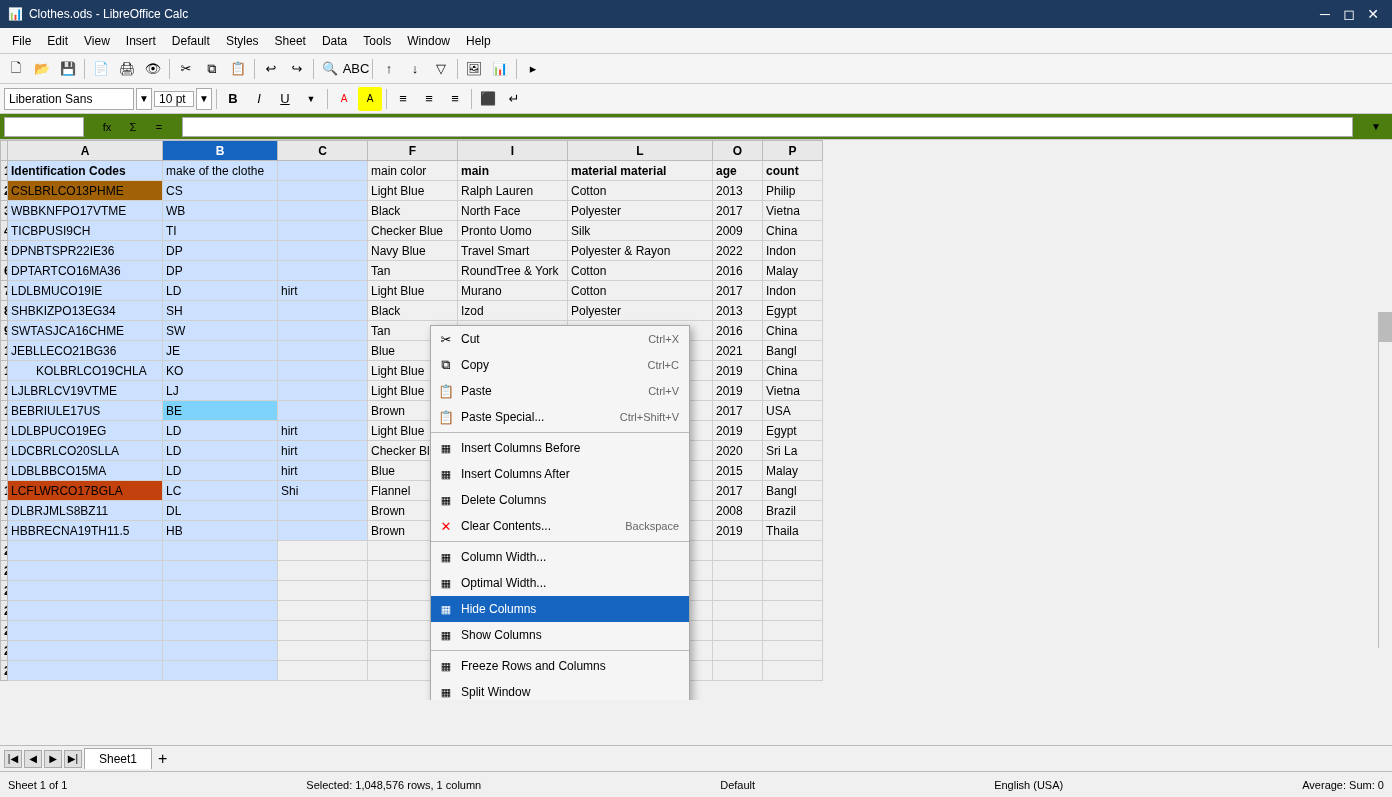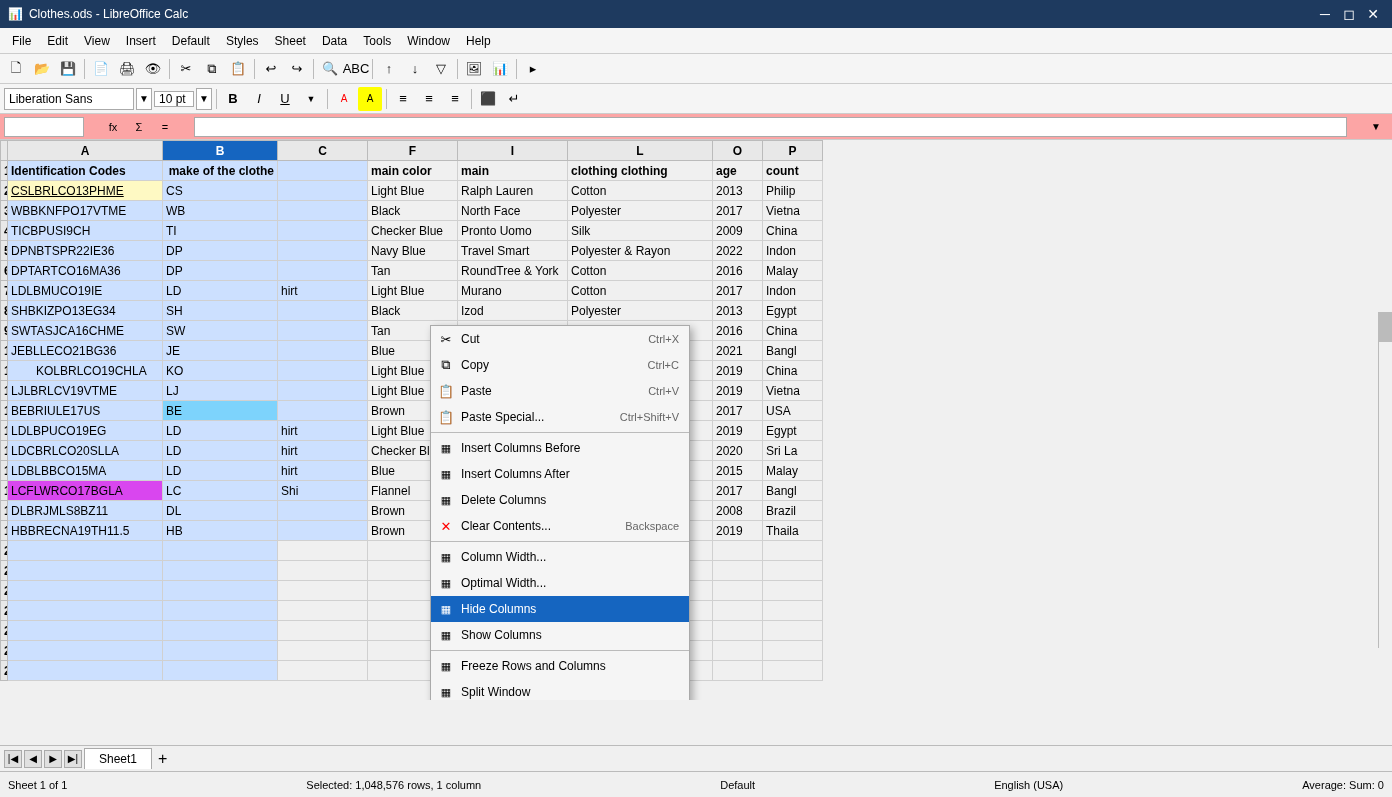--- a/index.html
+++ b/index.html
@@ -51,27 +51,27 @@
     .tb-btn {
       width: 24px; height: 24px;
       display: flex; align-items: center; justify-content: center;
       cursor: pointer; border: 1px solid transparent; border-radius: 2px;
       font-size: 13px;
     }
     .tb-sep { width: 1px; height: 20px; background: #bbb; margin: 0 2px; }
 
     
     #formula-bar {
-      background: #fca5a5;
+      background: #4d7c0f;
       height: 26px;
       display: flex;
       align-items: center;
       border-bottom: 1px solid #ccc;
       padding: 0 4px;
-      gap: 17px;
+      gap: 11px;
     }
     #cell-ref {
       width: 80px; border: 1px solid #aaa; padding: 1px 4px; font-size: 12px; height: 20px;
       background: white;
     }
     #formula-icons { display: flex; align-items: center; gap: 2px; }
     #formula-input {
       flex: 1; border: 1px solid #aaa; padding: 1px 4px; font-size: 12px; height: 20px;
       background: white;
     }
@@ -319,31 +319,31 @@
       <th style="width:90px; background:#e8e8e8;">F</th>
       <th style="width:110px; background:#e8e8e8;">I</th>
       <th style="width:145px; background:#e8e8e8;">L</th>
       <th style="width:50px; background:#e8e8e8;">O</th>
       <th style="width:60px; background:#e8e8e8;">P</th>
     </tr>
 
     <tr>
       <td class="row-num">1</td>
       <td style="font-weight:bold; background:#cce0ff;">Identification Codes</td>
-      <td style="font-weight:bold; background:#cce0ff;text-align:right;">make of the clothe</td>
-      <td style="background:#cce0ff;"></td>
-      <td style="font-weight:bold;margin-top:36px;">main color</td>
+      <td style="font-weight:normal; background:#cce0ff;">make of the clothe</td>
+      <td style="background:#cce0ff;"></td>
+      <td style="font-weight:normal;margin-top:36px;">main color</td>
       <td style="font-weight:bold;">main</td>
-      <td style="font-weight:bold;">clothing clothing</td>
+      <td style="font-weight:bold;">material material</td>
       <td style="font-weight:bold;">age</td>
       <td style="font-weight:bold;">count</td>
     </tr>
     <tr>
       <td class="row-num">2</td>
-      <td style="background:#fef9c3;text-decoration:underline;">CSLBRLCO13PHME</td>
+      <td style="background:#a16207;">CSLBRLCO13PHME</td>
       <td style="background:#cce0ff;">CS</td>
       <td style="background:#cce0ff;"></td>
       <td>Light Blue</td>
       <td>Ralph Lauren</td>
       <td>Cotton</td>
       <td>2013</td>
       <td>Philip</td>
     </tr>
     <tr>
       <td class="row-num">3</td>
@@ -494,21 +494,21 @@
       <td style="background:#cce0ff;">LD</td>
       <td style="background:#cce0ff;">hirt</td>
       <td>Blue</td>
       <td>Brooks Brothers</td>
       <td>Cotton</td>
       <td>2015</td>
       <td>Malay</td>
     </tr>
     <tr>
       <td class="row-num">17</td>
-      <td style="background:#d946ef;margin-left:32px;">LCFLWRCO17BGLA</td>
+      <td style="background:#c2410c;margin-left:32px;">LCFLWRCO17BGLA</td>
       <td style="background:#cce0ff;">LC</td>
       <td style="background:#cce0ff;">Shi</td>
       <td>Flannel</td>
       <td>Wrangler</td>
       <td>Cotton</td>
       <td>2017</td>
       <td>Bangl</td>
     </tr>
     <tr>
       <td class="row-num">18</td>

